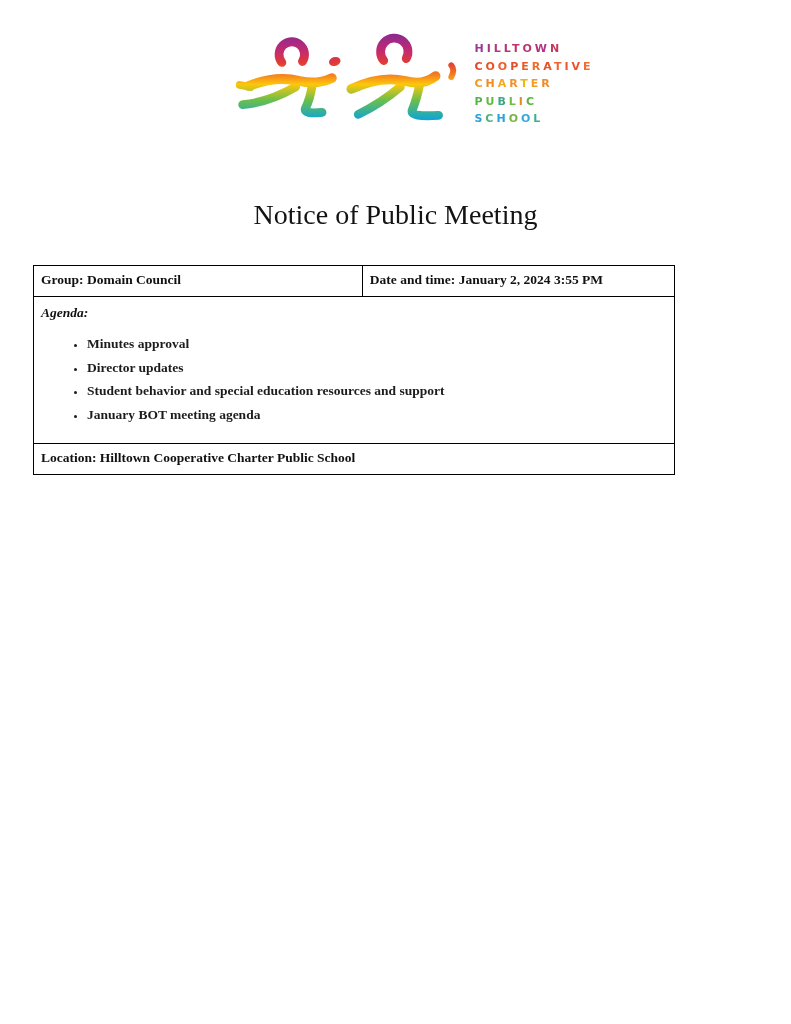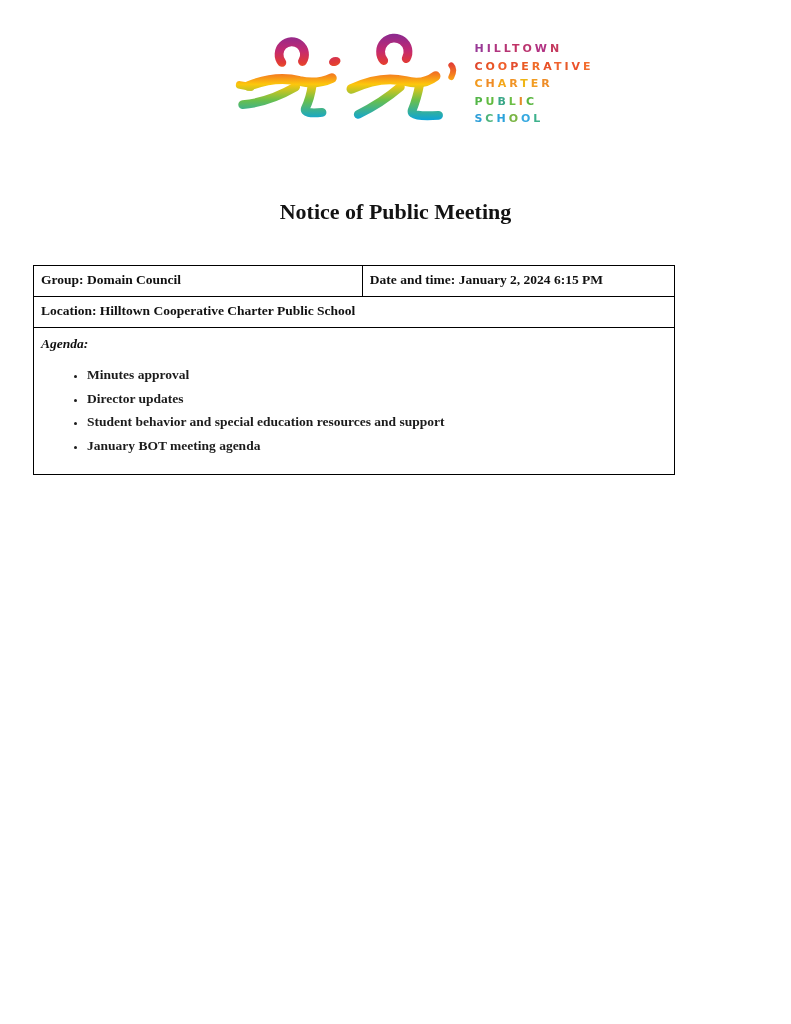--- a/index.html
+++ b/index.html
@@ -35,22 +35,22 @@
   }
 
   
   .title {
     position: absolute;
     top: 199px;
     left: 0;
     width: 100%;
     text-align: center;
     margin: 0;
-    font-size: 22px;
-    font-weight: bold;
+    font-size: 28px;
+    font-weight: normal;
     color: #131313;
   }
 
   
   .meeting-table {
     position: absolute;
     top: 265px;
     left: 33px;
     width: 642px;
     border-collapse: collapse;
@@ -133,32 +133,32 @@
         <div><span style="color: rgb(47, 159, 216);">S</span><span style="color: rgb(79, 180, 122);">C</span><span style="color: rgb(43, 163, 220);">H</span><span style="color: rgb(122, 181, 68);">O</span><span style="color: rgb(54, 169, 224);">O</span><span style="color: rgb(62, 177, 140);">L</span></div>
       </div>
   </div>
 
   <h1 class="title">Notice of Public Meeting</h1>
 
   <table class="meeting-table">
     <tbody>
         <tr>
       <td class="col-group">Group: Domain Council</td>
-      <td>Date and time: January 2, 2024 6:15 PM</td>
-    </tr>
-    <tr>
-      <td colspan="2">Location: Hilltown Cooperative Charter Public School</td>
+      <td>Date and time: January 2, 2024 3:55 PM</td>
     </tr>
     <tr>
       <td colspan="2" class="agenda-cell">
         <div class="agenda-label">Agenda:</div>
         <ul class="agenda-list">
               <li>Minutes approval</li>
               <li>Director updates</li>
               <li>Student behavior and special education resources and support</li>
               <li>January BOT meeting agenda</li>
             </ul>
       </td>
     </tr>
+    <tr>
+      <td colspan="2">Location: Hilltown Cooperative Charter Public School</td>
+    </tr>
   </tbody>
     </table>
 
 </div>
 
 </body></html>

